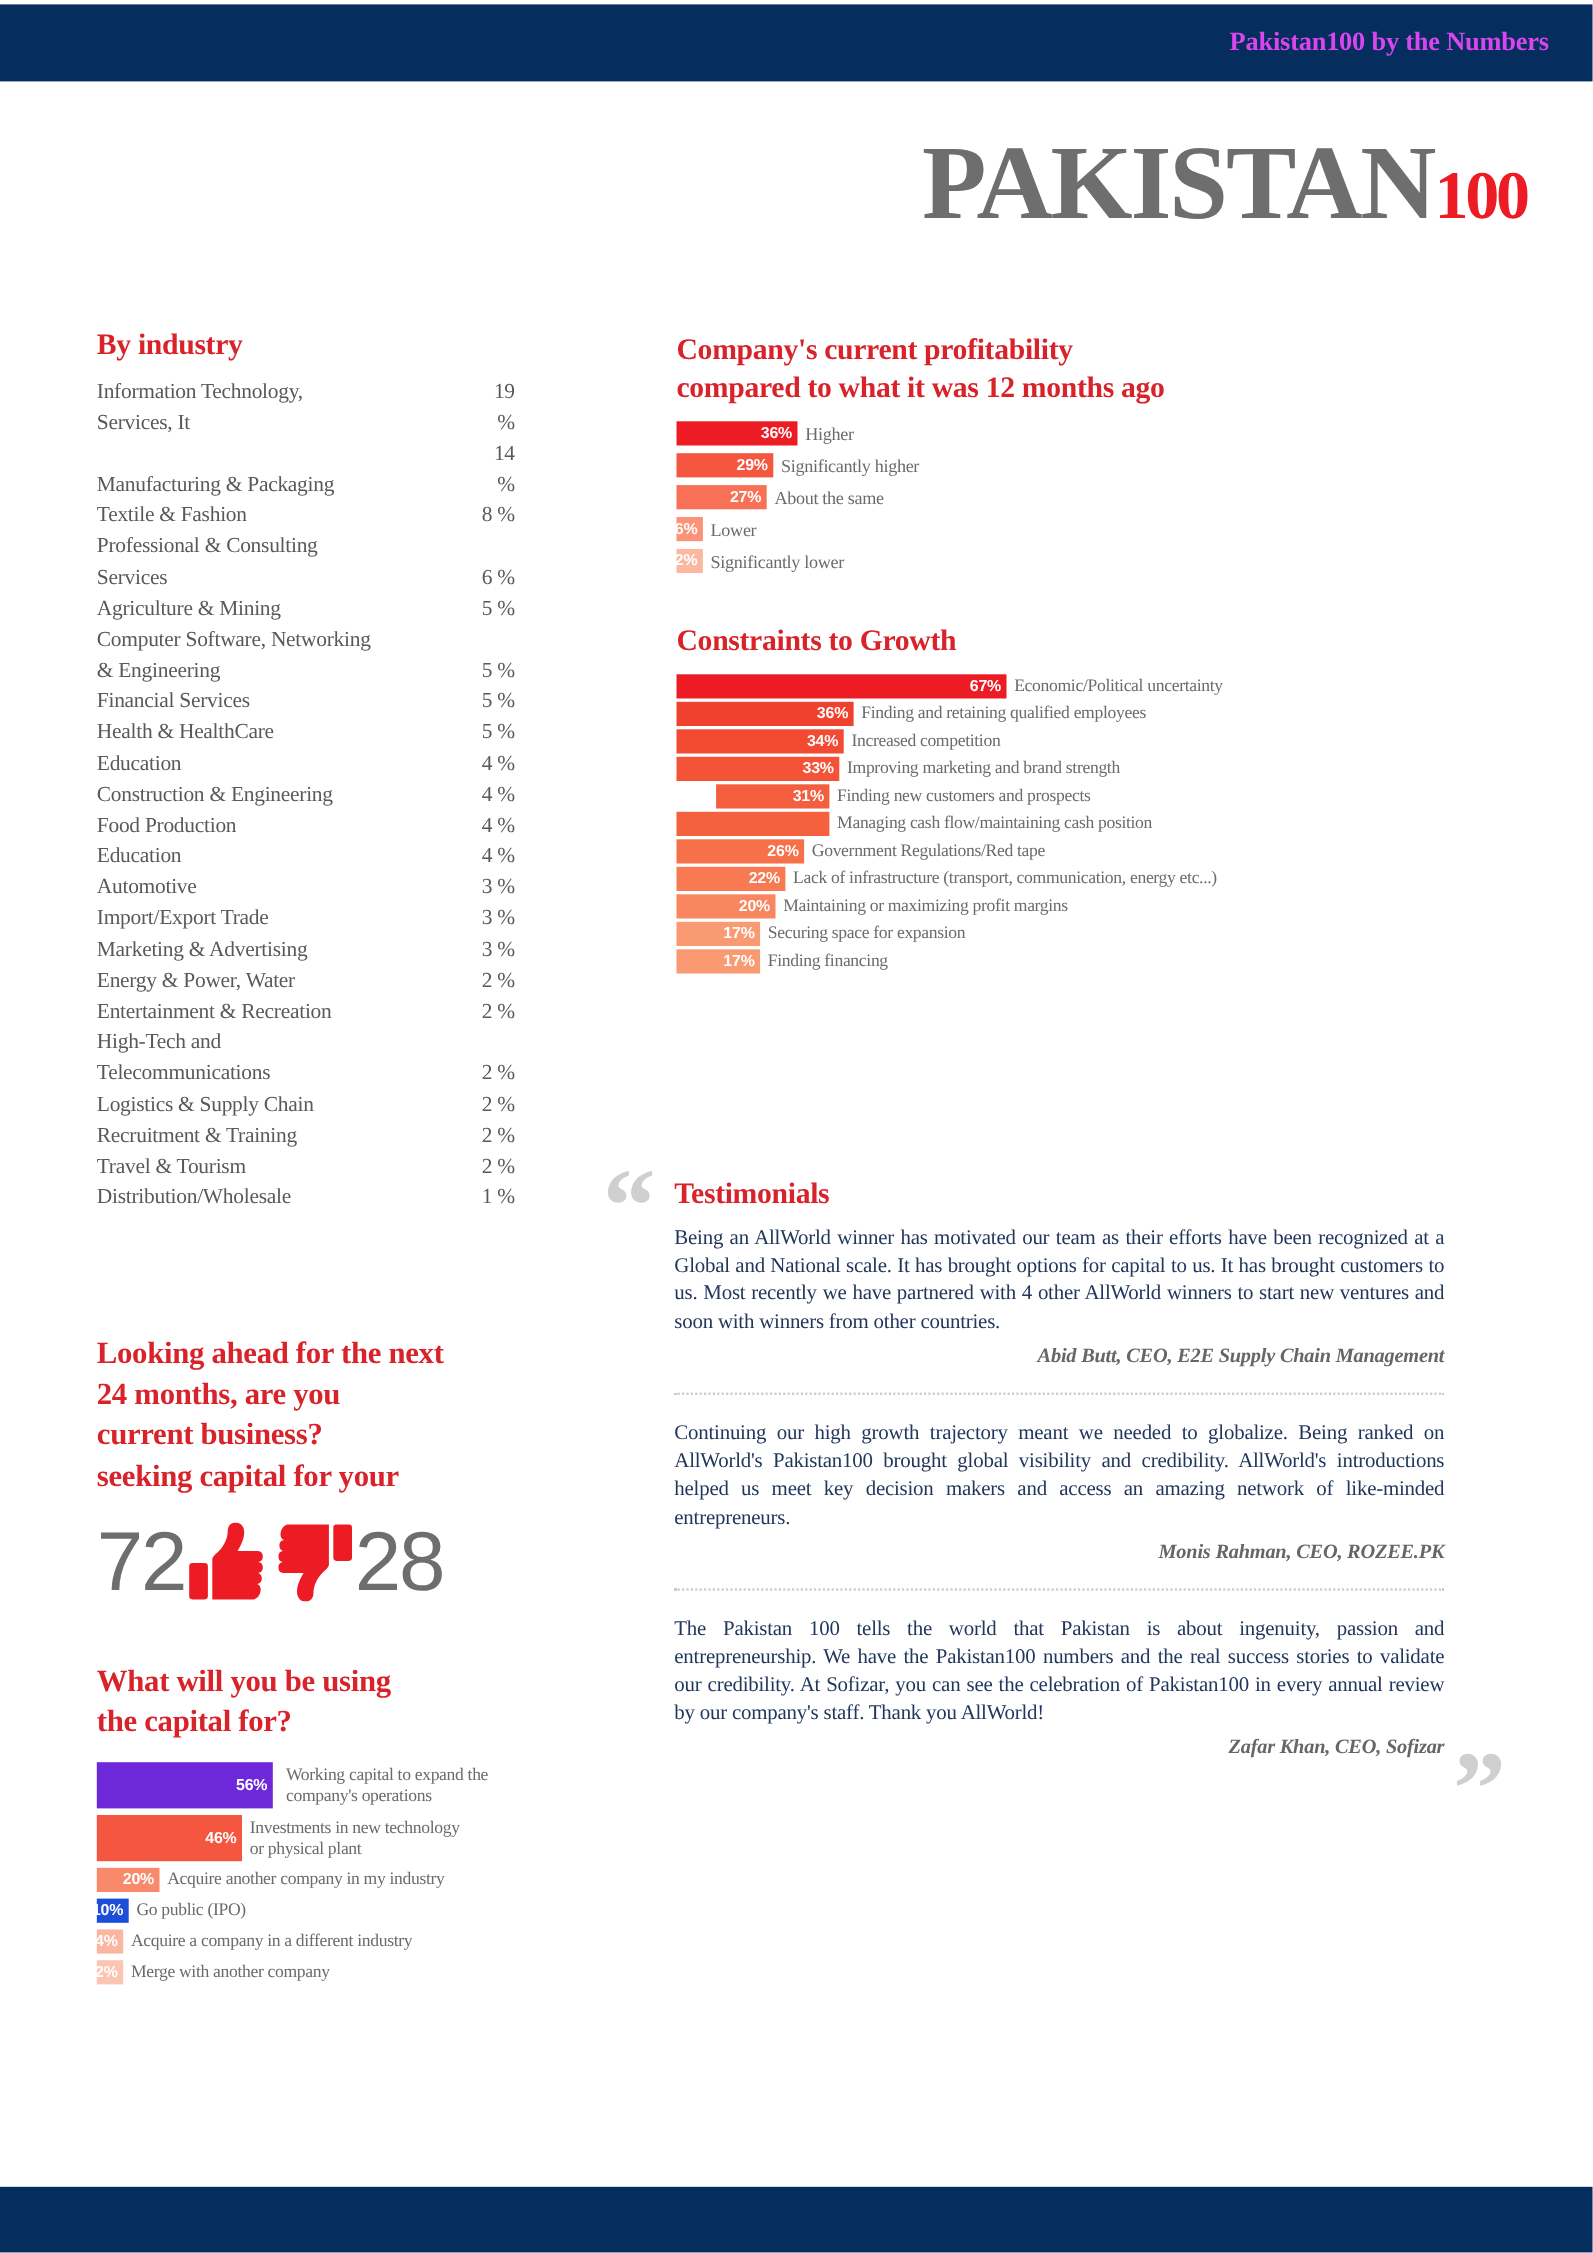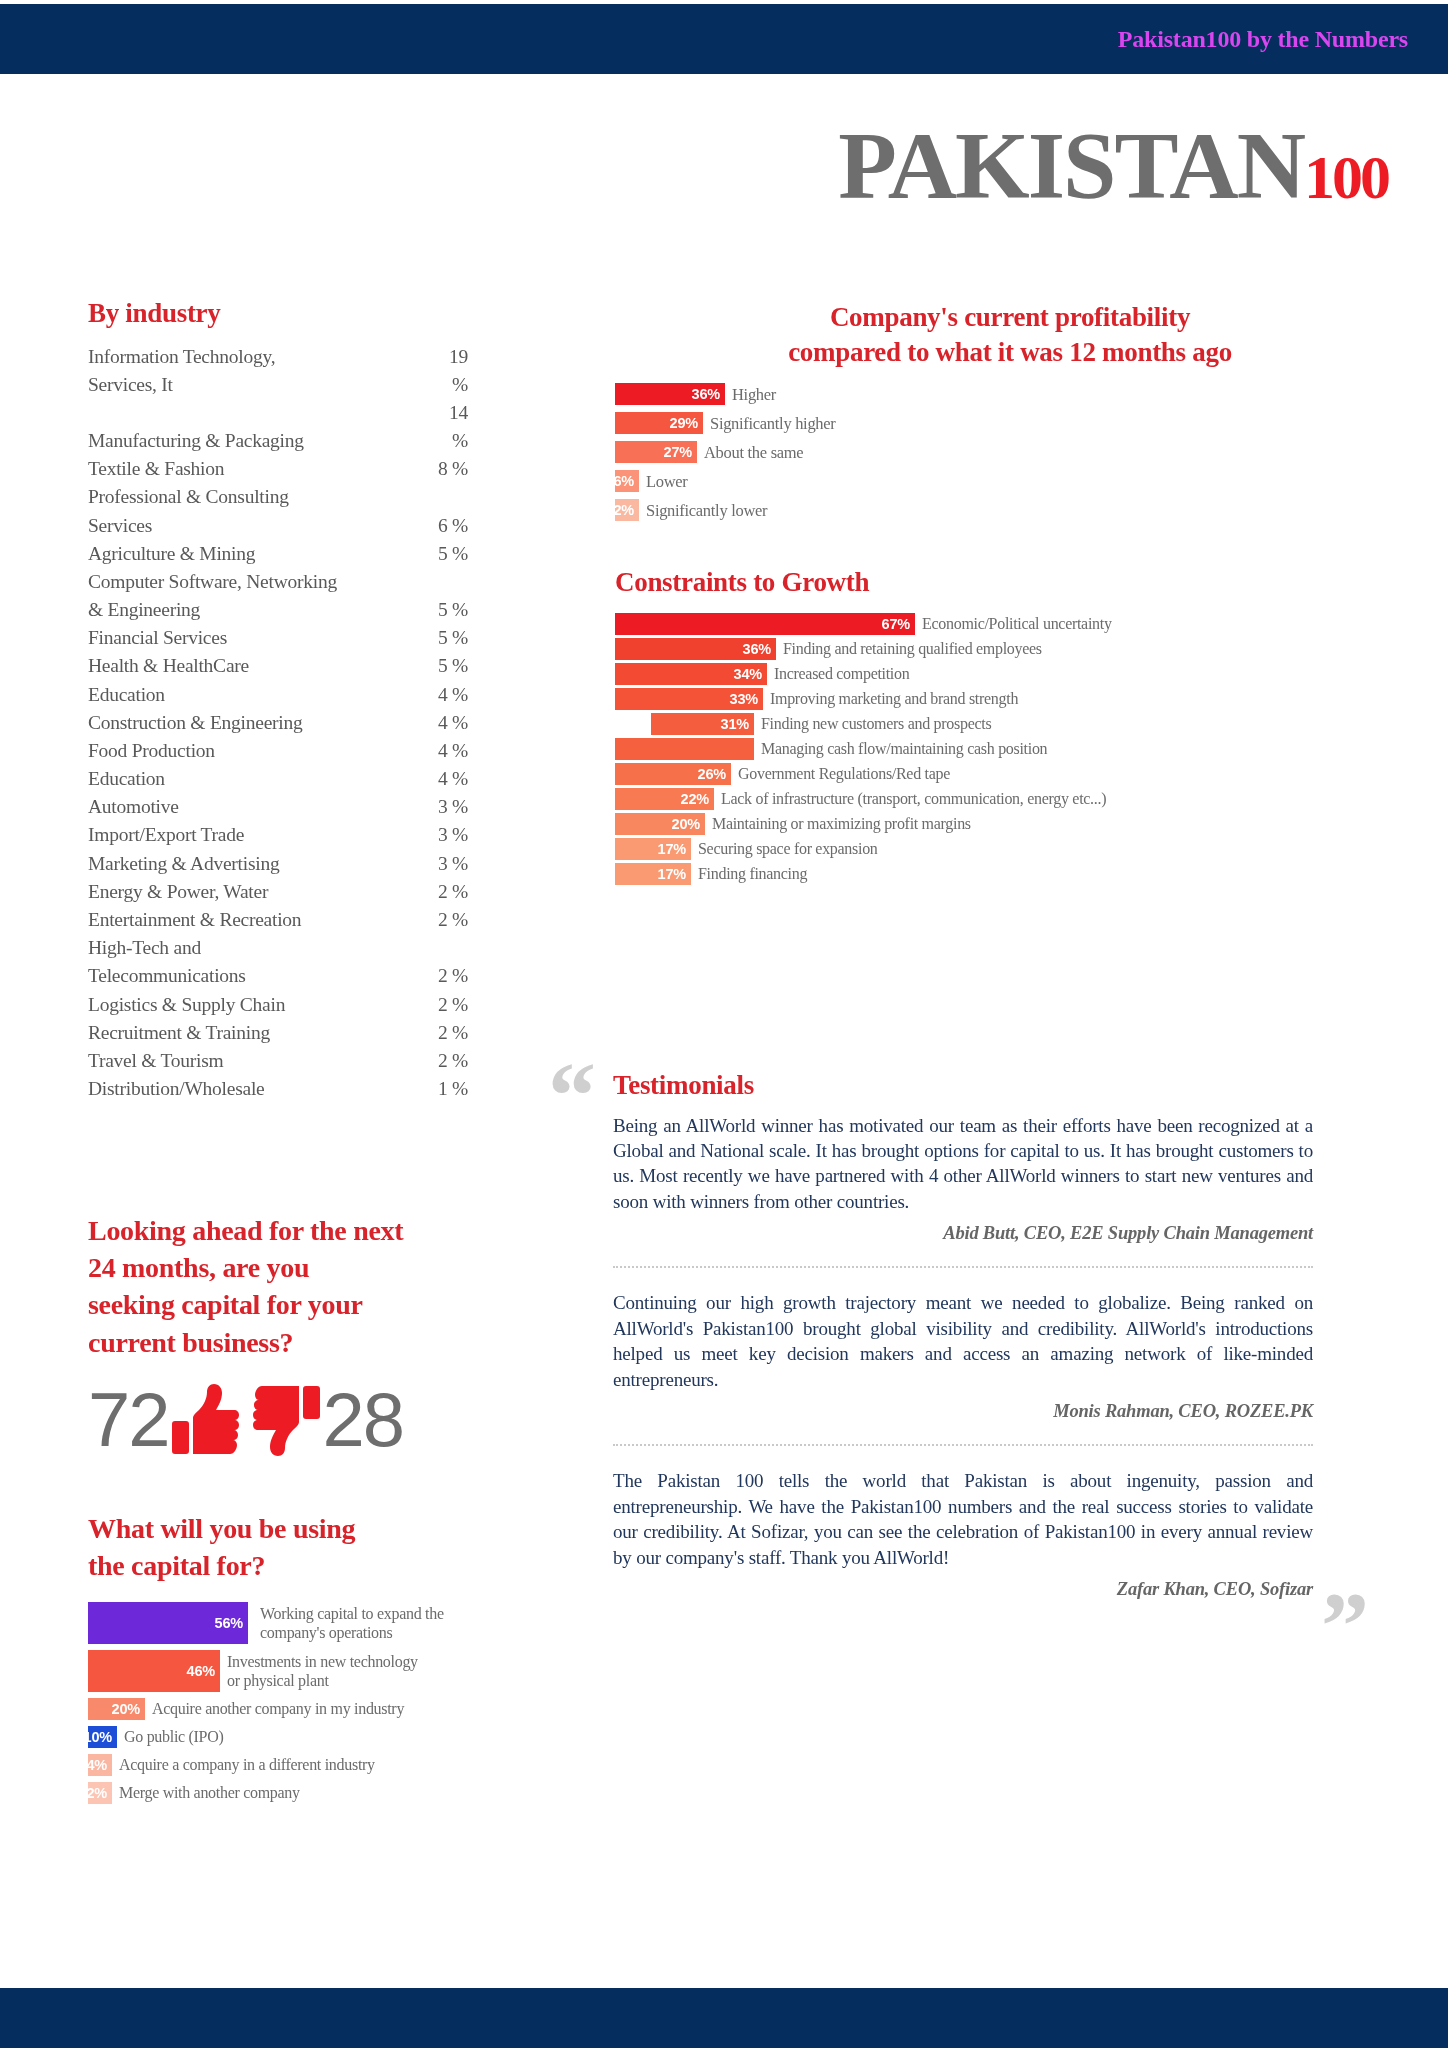--- a/index.html
+++ b/index.html
@@ -141,21 +141,20 @@
     white-space: nowrap;
   }
   .bar-label.wrap { white-space: normal; }
 
   
   #profit-block {
     position: absolute;
     left: 615px;
     top: 300px;
     width: 790px;
-    text-align: center;
   }
   #profit-title { margin-bottom: 14px; }
   #profit-bars .bar-row { margin-bottom: 7px; }
   #profit-bars .bar-track { height: 22px; }
   #profit-bars .bar-label { padding-top: 2px; }
 
   
   #constraints-block {
     position: absolute;
     left: 615px;
@@ -507,22 +506,22 @@
           </div>
           <div class="bar-label">Finding financing</div>
         </div>
       </div>
   </div>
 
   <div id="ahead-block">
     <div class="sec-title big" id="ahead-title">
       <div>Looking ahead for the next</div>
       <div>24 months, are you</div>
+      <div>current business?</div>
       <div>seeking capital for your</div>
-      <div>current business?</div>
     </div>
     <div id="ahead-figures">
       <span class="ahead-num">72</span>
       <span id="thumb-up-wrap">
         <svg class="thumb-icon" width="68" height="72" viewBox="0 0 68 72" aria-hidden="true">
           <g fill="#ed1c24">
             <rect x="1" y="37" width="17" height="33" rx="3"></rect>
             <path d="M22 70 L22 34 C22 31 25 29 28 26 C33 21 36 14 36 8
                      C36 3 39 0 43 0 C48 0 51 4 51 9 C51 15 48 21 45 26
                      L63 26 C66 26 68 28 68 31 C68 34 66 36 63 36

